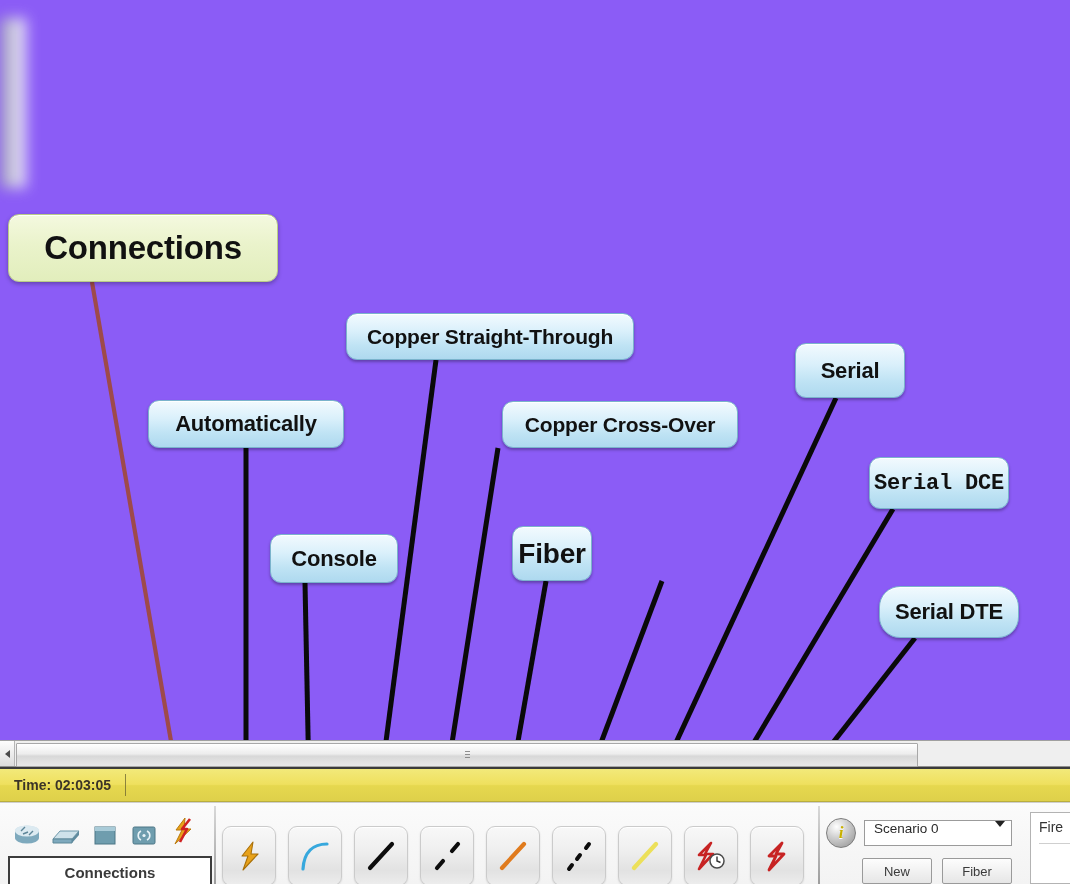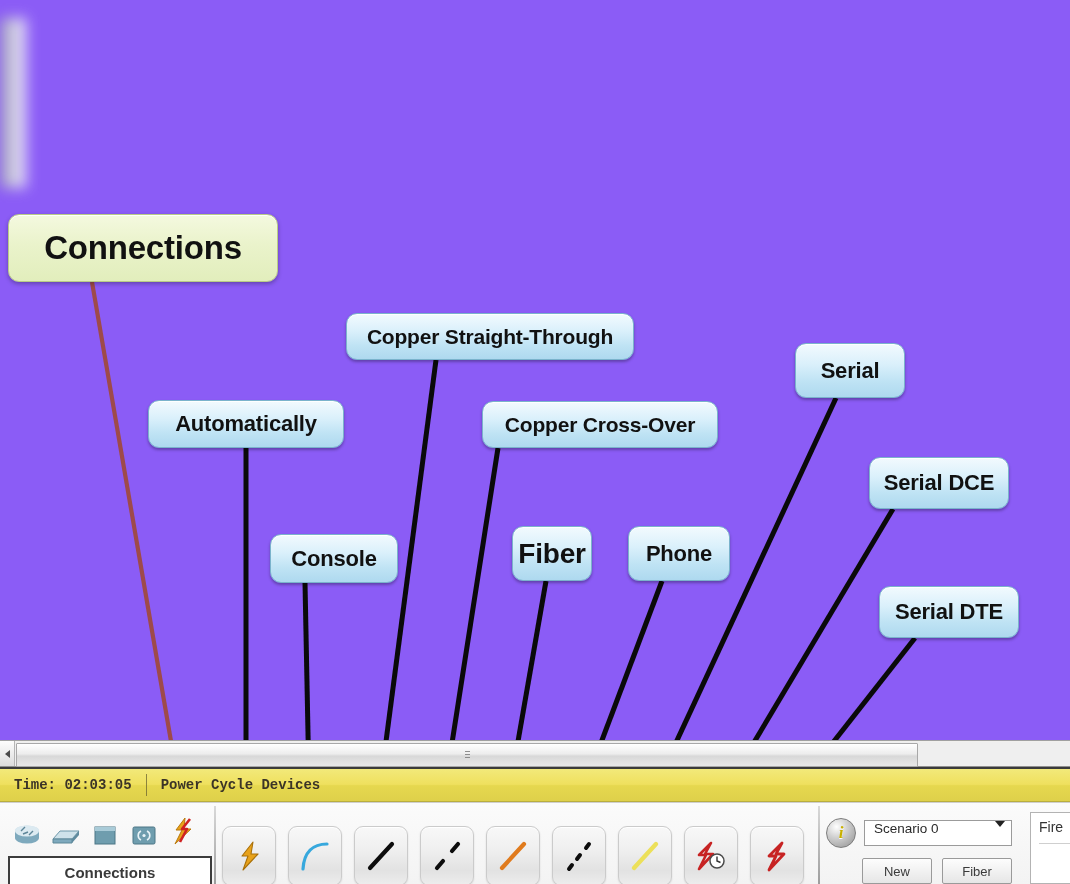--- a/index.html
+++ b/index.html
@@ -48,21 +48,21 @@
            background:linear-gradient(to bottom,#ffffff 0%,#ededed 45%,#d8d8d8 55%,#e8e8e8 100%);
            border:1px solid #a8a8a8;border-radius:1px;
            display:flex;align-items:center;justify-content:center;}
   .hscroll .grip{width:5px;height:9px;
            background:repeating-linear-gradient(to bottom,#7d7d7d 0 1px,transparent 1px 3px);
            opacity:.85;}
 
   .statusbar{left:0;top:767px;width:1070px;height:35px;
            background:linear-gradient(to bottom,#f2e97a 0%,#efe05e 48%,#e6d84f 52%,#ded04a 100%);
            border-top:2px solid #3b3b3b;border-bottom:1px solid #b9ae3d;
-           display:flex;align-items:center;font-family:Liberation Mono, monospace;}
+           display:flex;align-items:center;}
   .statusbar .cell{height:100%;display:flex;align-items:center;padding:0 14px;
            font-size:14px;font-weight:bold;color:#3b3427;}
   .statusbar .sep{width:1px;height:22px;background:#6b6430;opacity:.75;}
 
   .bottomarea{left:0;top:802px;width:1070px;height:82px;
            background:linear-gradient(to bottom,#fbfbfb 0%,#f3f3f3 100%);
            border-top:1px solid #cfcfcf;}
 
   
   .devstrip{position:absolute;left:8px;top:812px;width:202px;height:72px;}
@@ -157,58 +157,54 @@
   </div>
 
   <div class="callout blue" style="left:148px;top:400px;width:196px;height:48px;font-size:22px;">
     <span>Automatically</span>
   </div>
 
   <div class="callout blue" style="left:346px;top:313px;width:288px;height:47px;font-size:21px;">
     <span>Copper Straight-Through</span>
   </div>
 
-  <div class="callout blue" style="left:482px;top:401px;width:236px;height:47px;font-size:21px;">
+  <div class="callout blue" style="left:502px;top:401px;width:236px;height:47px;font-size:21px;">
     <span>Copper Cross-Over</span>
   </div>
 
   <div class="callout blue" style="left:512px;top:526px;width:80px;height:55px;font-size:28px;">
     <span>Fiber</span>
   </div>
 
-  <div class="callout blue" style="left:628px;top:526px;width:102px;height:55px;font-size:22px;">
-    <span>Phone</span>
-  </div>
 
   <div class="callout blue" style="left:795px;top:343px;width:110px;height:55px;font-size:22px;">
     <span>Serial</span>
   </div>
 
-  <div class="callout blue" style="left:869px;top:457px;width:140px;height:52px;font-size:22px;">
+  <div class="callout blue" style="left:869px;top:457px;width:140px;height:52px;font-size:22px;font-family:Liberation Mono, monospace;">
     <span>Serial DCE</span>
   </div>
 
-  <div class="callout blue" style="left:879px;top:586px;width:140px;height:52px;font-size:22px;">
+  <div class="callout blue" style="left:879px;top:586px;width:140px;height:52px;font-size:22px;border-radius:21px;">
     <span>Serial DTE</span>
   </div>
 
   <div class="appwin hscroll">
     <div class="trough"></div>
     <div class="leftarrow">
         <i></i>
       </div>
     <div class="thumb">
       <div class="grip"></div>
     </div>
   </div>
 
   <div class="appwin statusbar">
     <div class="cell">Time: 02:03:05</div>
     <div class="sep"></div>
-    <div class="cell">Power Cycle Devices</div>
   </div>
 
   <div class="appwin bottomarea"></div>
 
   <div class="devstrip">
     <div class="row">
 
       <div class="devicon">
         <svg width="30" height="26" viewBox="0 0 30 26">
           <ellipse cx="15" cy="9" rx="12" ry="5.5" fill="#c9dde6"></ellipse>

